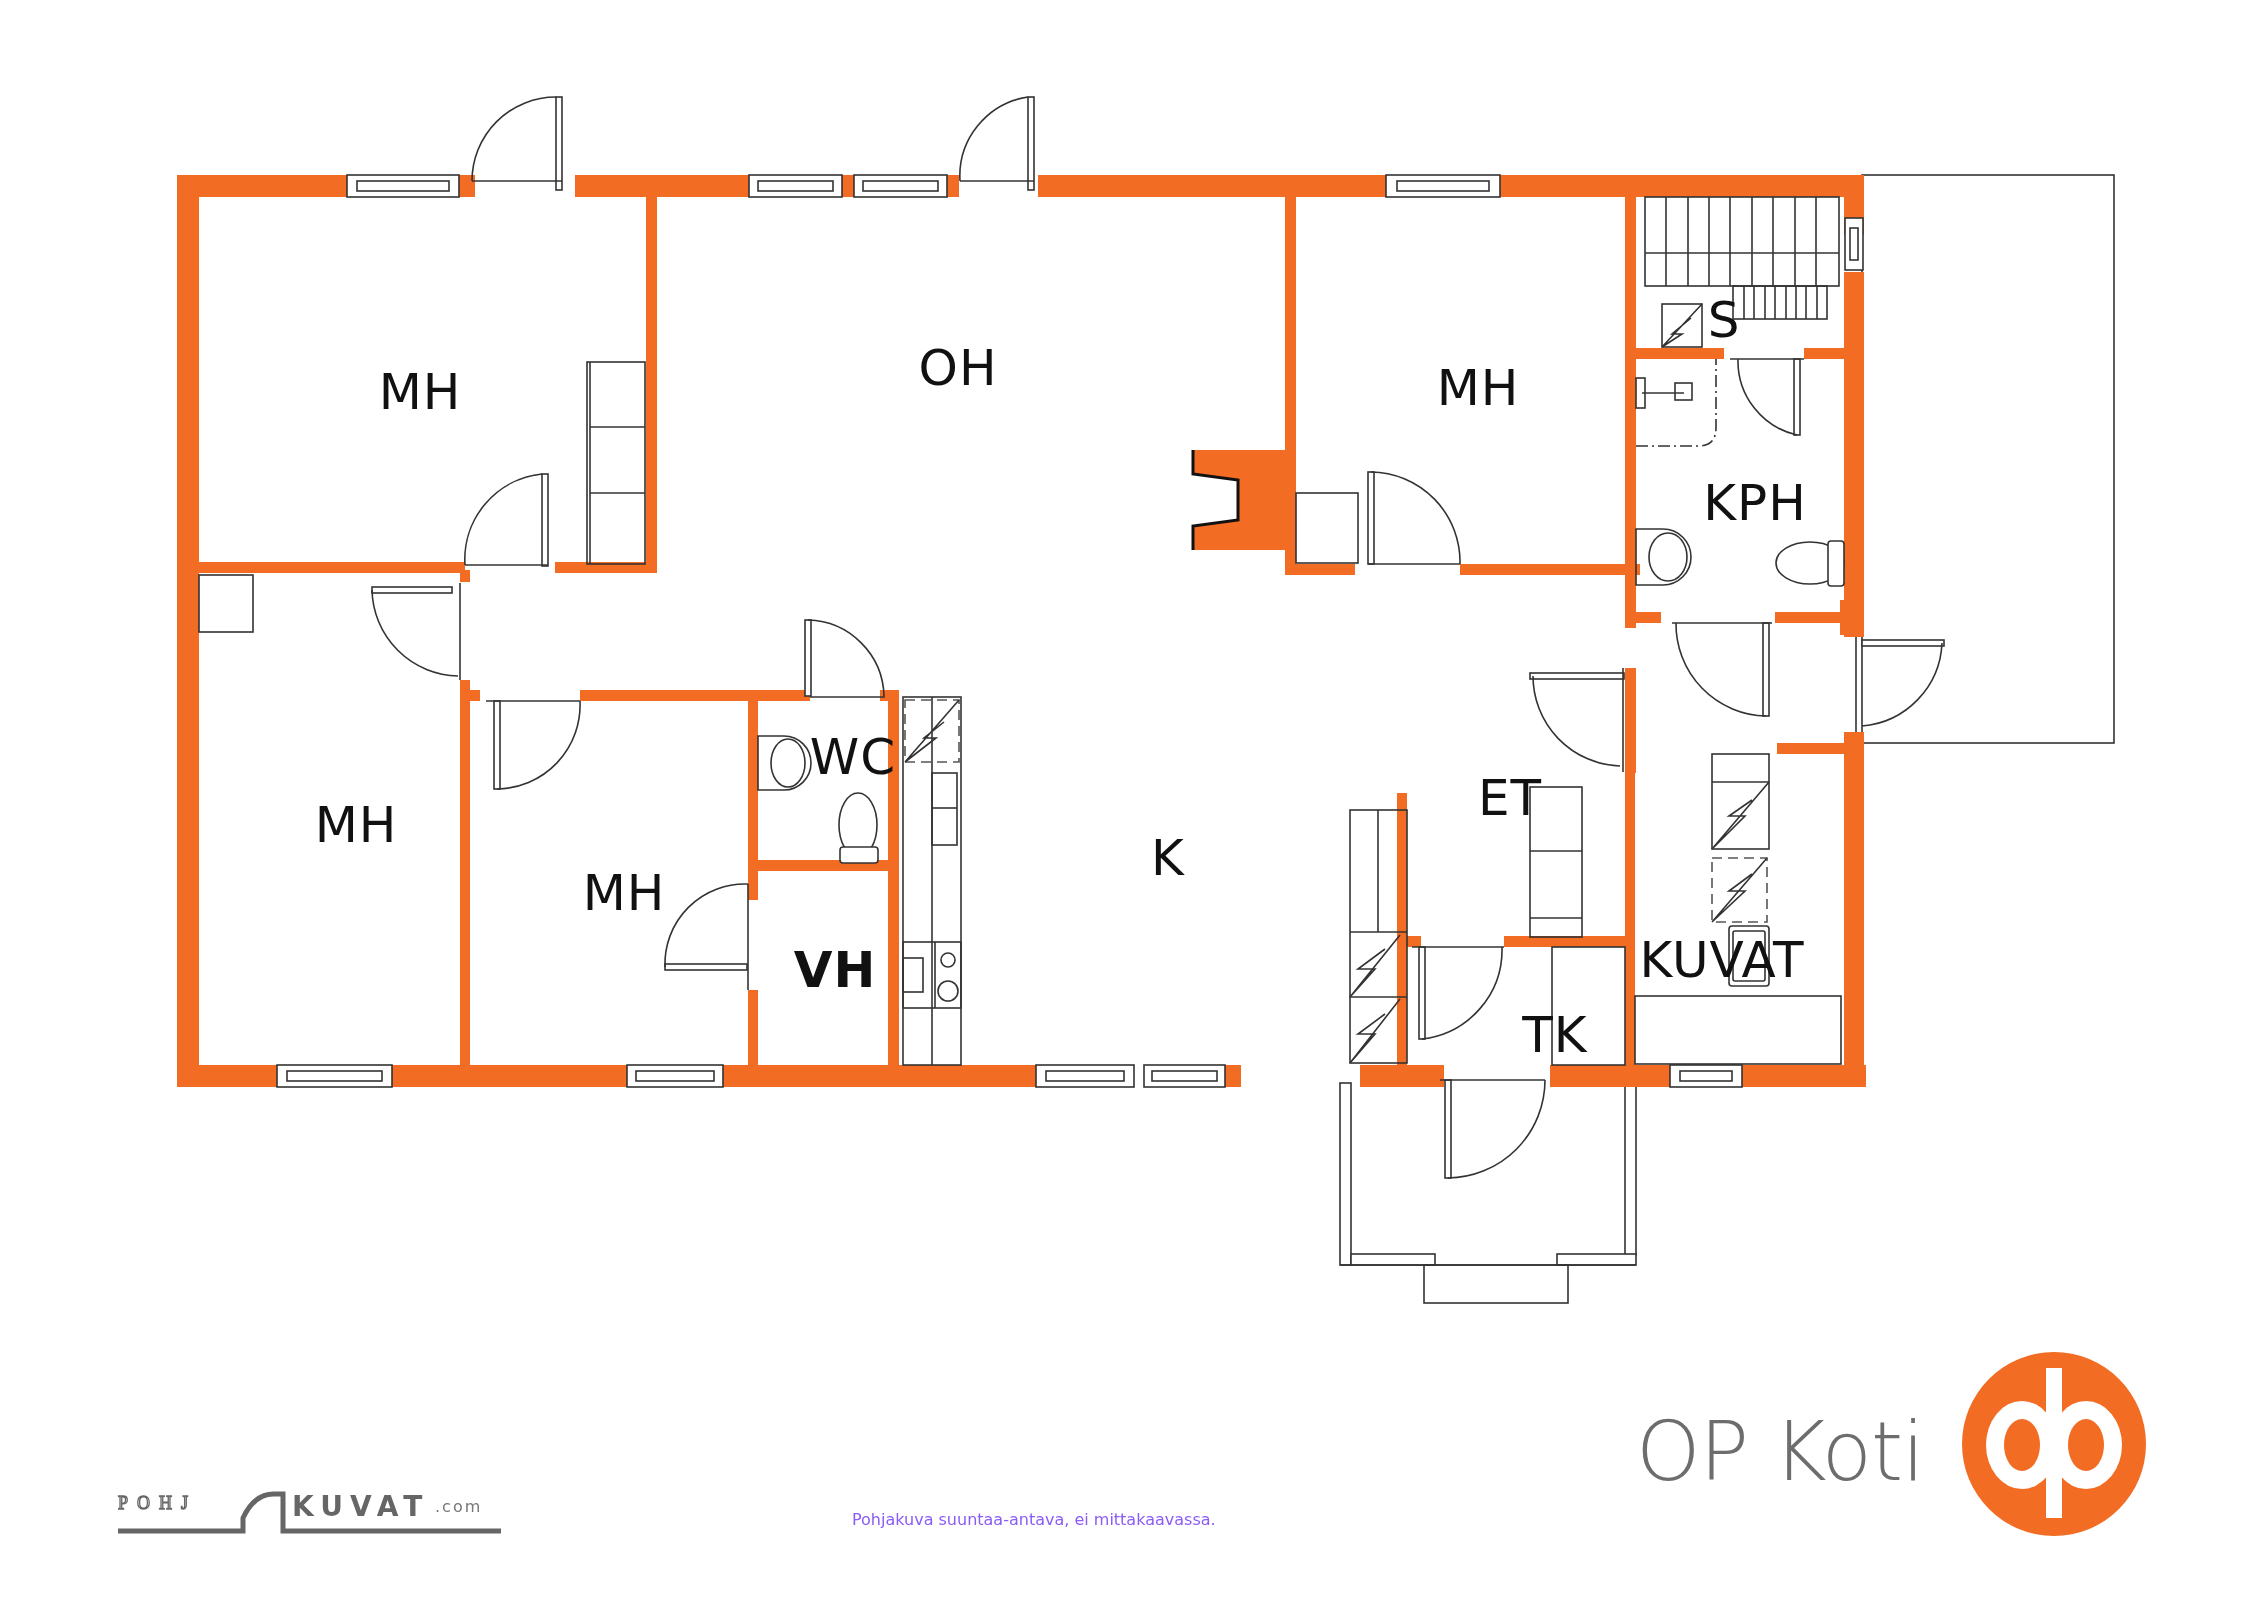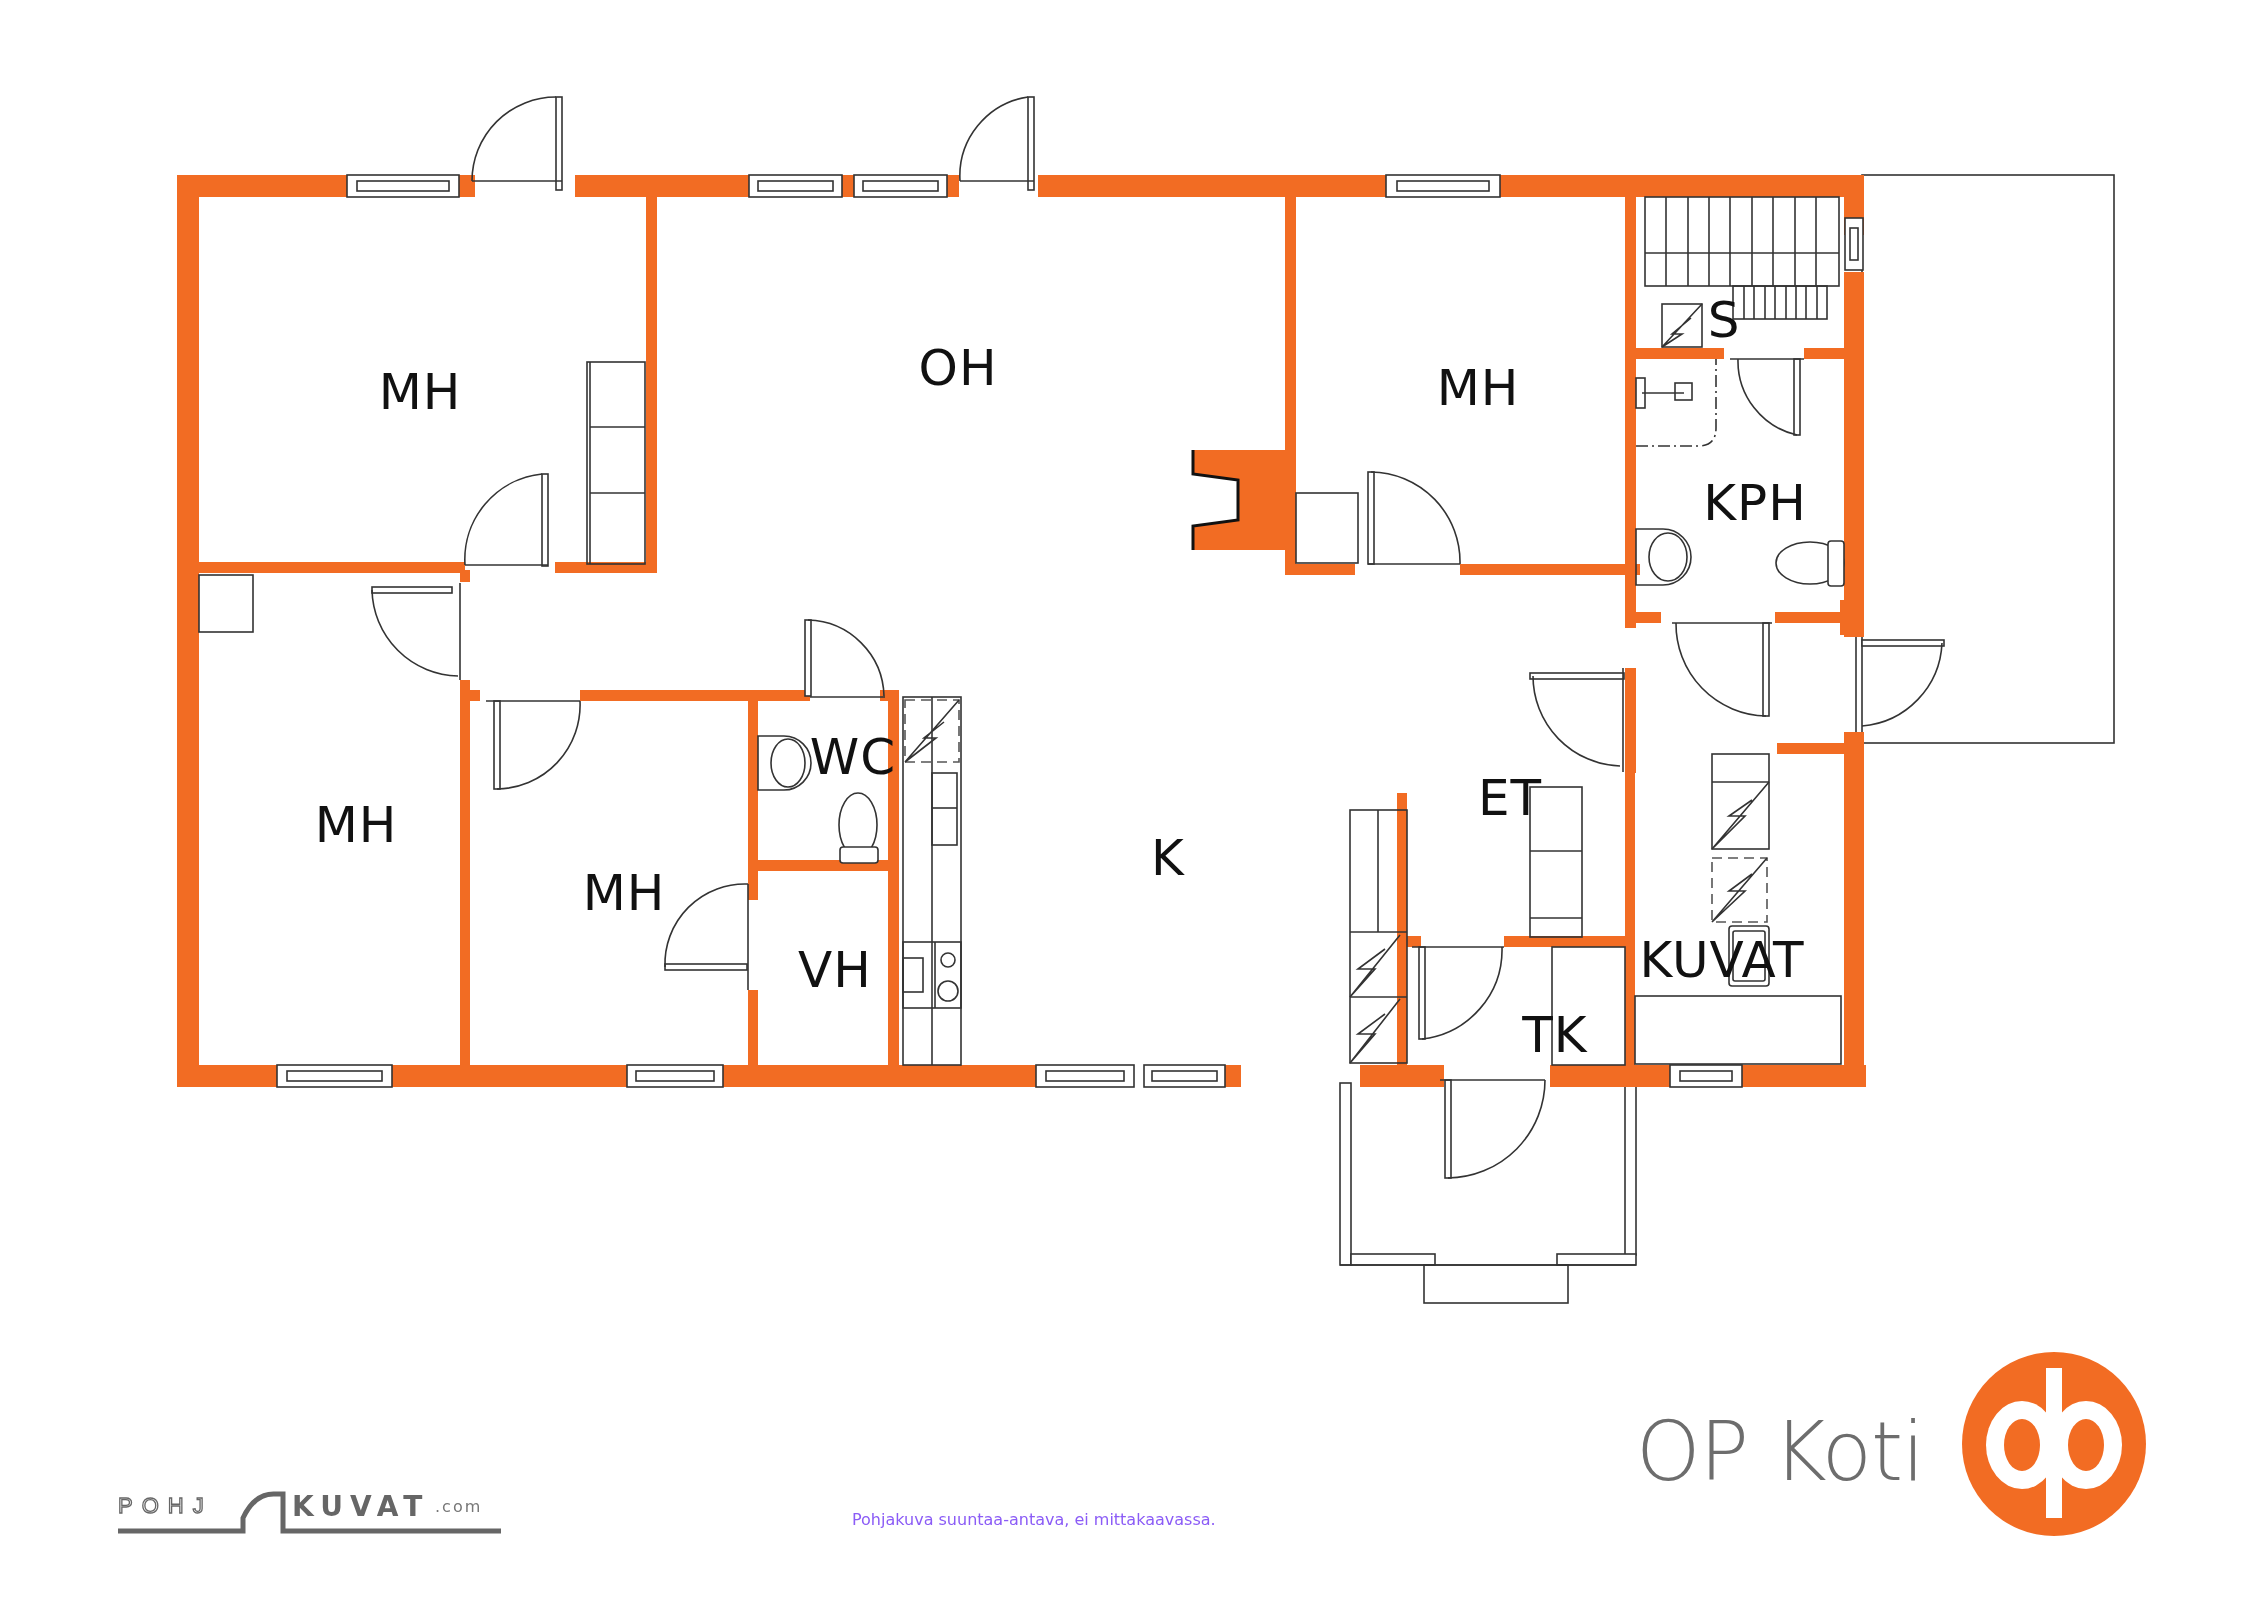--- a/index.html
+++ b/index.html
@@ -8,21 +8,21 @@
   .wall { fill:#f26c23; }
   .thin { fill:none; stroke:#333; stroke-width:1.6; }
   .thin-w { fill:#fff; stroke:#333; stroke-width:1.6; }
   .dash { fill:none; stroke:#555; stroke-width:1.6; stroke-dasharray:10 6; }
   .dashdot { fill:none; stroke:#333; stroke-width:1.6; stroke-dasharray:12 4 2 4; }
   .room-label { position:absolute; font-family:"DejaVu Sans", sans-serif; font-size:50px; color:#111; letter-spacing:1px; transform:translate(-50%,-50%); white-space:nowrap; }
   .disclaimer { position:absolute; left:852px; top:1510px; font-family:"DejaVu Sans", sans-serif; font-size:16px; color:#8b5cf6; white-space:nowrap; }
   .op-text { position:absolute; left:1620px; top:1404px; font-family:"DejaVu Sans", sans-serif; font-size:82px; font-weight:300; color:#6d6d6d; white-space:nowrap; letter-spacing:-1px;margin-left:16px; }
   .op-logo { position:absolute; left:1960px; top:1350px; width:188px; height:188px; }
   .pk-logo { position:absolute; left:115px; top:1488px; width:390px; height:48px; }
-  .pk-outline { position:absolute; left:118px; top:1493px; font-family:Liberation Sans, sans-serif; font-size:22px; letter-spacing:9px; color:#fff; -webkit-text-stroke:1.3px #666; white-space:nowrap; }
+  .pk-outline { position:absolute; left:118px; top:1493px; font-family:Liberation Serif, serif; font-size:18px; letter-spacing:9px; color:#fff; -webkit-text-stroke:1.3px #666; white-space:nowrap; }
   .pk-bold { position:absolute; left:292px; top:1490px; font-family:"DejaVu Sans", sans-serif; font-weight:bold; font-size:28px; letter-spacing:7px; color:#666; white-space:nowrap; }
   .pk-com { position:absolute; left:435px; top:1497px; font-family:"DejaVu Sans", sans-serif; font-size:16px; letter-spacing:2px; color:#777; white-space:nowrap; }
 </style>
 </head>
 <body>
 
 <svg id="plan" viewBox="0 0 2262 1600" xmlns="http://www.w3.org/2000/svg">
 
   <rect class="thin" x="1862" y="175" width="252" height="568"></rect>
 
@@ -298,21 +298,21 @@
 </svg>
 
 <div class="room-label" style="left:420px;top:392px;">MH</div>
 <div class="room-label" style="left:958px;top:368px;">OH</div>
 <div class="room-label" style="left:1478px;top:388px;">MH</div>
 <div class="room-label" style="left:1724px;top:320px;">S</div>
 <div class="room-label" style="left:1755px;top:503px;">KPH</div>
 <div class="room-label" style="left:356px;top:825px;">MH</div>
 <div class="room-label" style="left:624px;top:893px;">MH</div>
 <div class="room-label" style="left:853px;top:757px;">WC</div>
-<div class="room-label" style="left:835px;top:970px;">VH</div>
+<div class="room-label" style="left:835px;top:970px;font-weight:bold;">VH</div>
 <div class="room-label" style="left:1168px;top:858px;">K</div>
 <div class="room-label" style="left:1510px;top:798px;">ET</div>
 <div class="room-label" style="left:1555px;top:1035px;">TK</div>
 <div class="room-label" style="left:1722px;top:960px;">KUVAT</div>
 
 <div>
   <svg class="pk-logo" viewBox="0 0 390 48">
     <path d="M3,43 L128,43 L128,30 Q140,5 160,6 L168,6 L168,43 L386,43" fill="none" stroke="#666" stroke-width="5"></path>
   </svg>
   <span class="pk-outline">POHJ</span>

